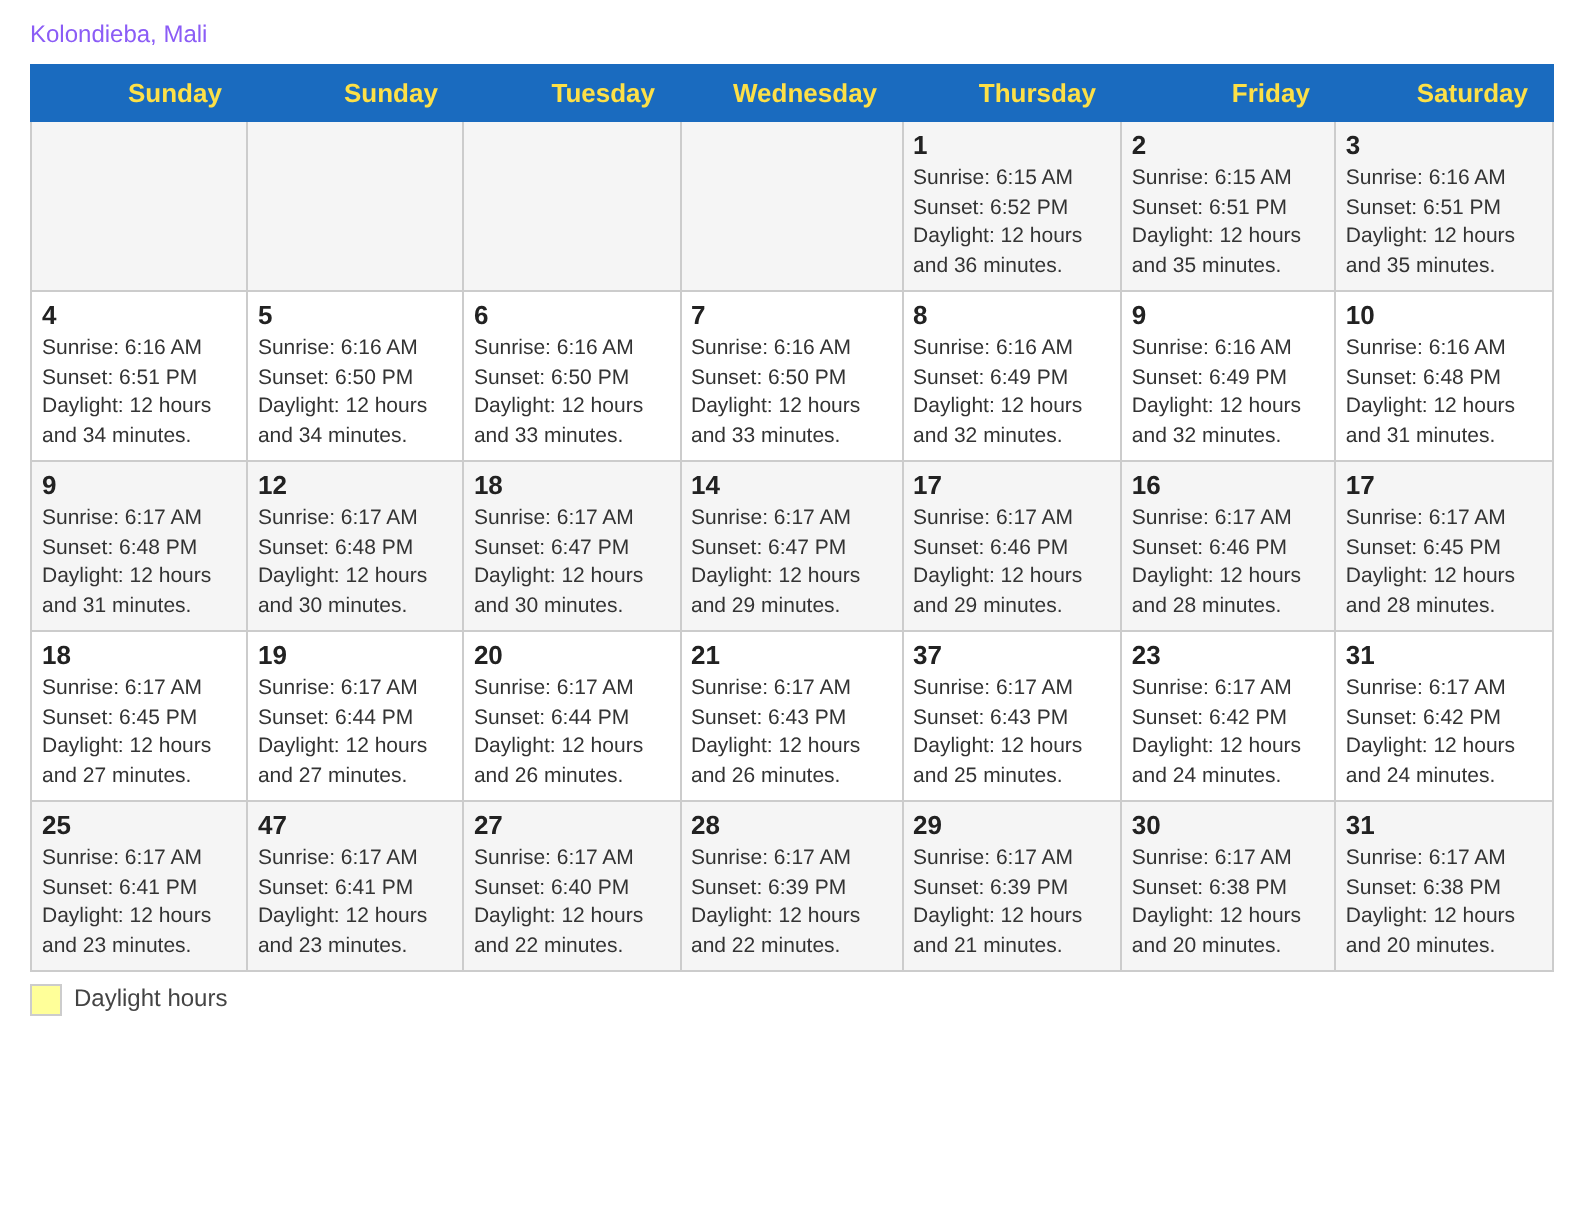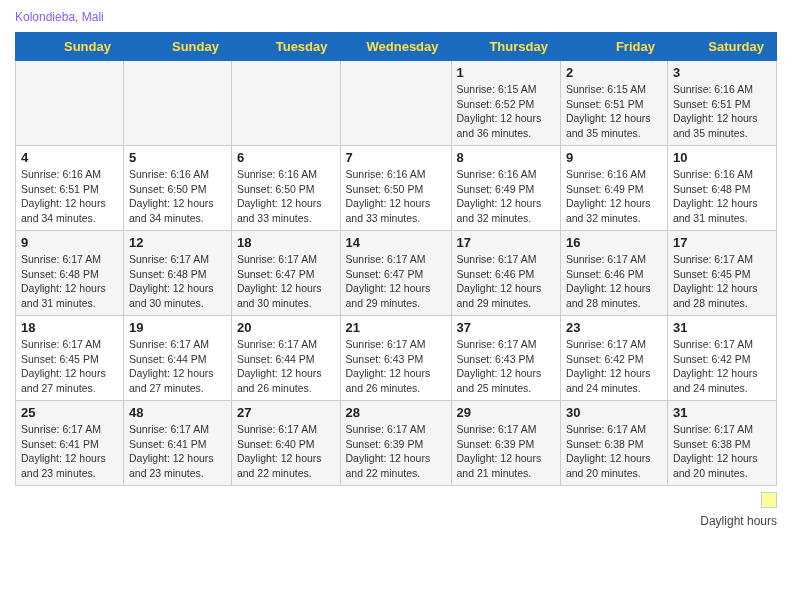--- a/index.html
+++ b/index.html
@@ -83,23 +83,22 @@
     .day-info {
       color: #333;
       line-height: 1.4;
       font-size: 10.5px;
     }
     .legend {
       margin-top: 6px;
       font-size: 12px;
       color: #444;
       display: flex;
-      align-items: flex-end;
+      align-items: flex-start;
       gap: 6px;
-      flex-direction: column;
     }
     .legend-color {
       width: 16px;
       height: 16px;
       background: #ffff99;
       border: 1px solid #ccc;
       display: inline-block;
     }
   </style>
 </head>
@@ -306,21 +305,21 @@
       </tr>
       <tr>
         <td>
           <div class="day-num">25</div>
           <div class="day-info" style="white-space: pre-line;">Sunrise: 6:17 AM
 Sunset: 6:41 PM
 Daylight: 12 hours
 and 23 minutes.</div>
         </td>
         <td>
-          <div class="day-num">48</div>
+          <div class="day-num">47</div>
           <div class="day-info" style="white-space: pre-line;">Sunrise: 6:17 AM
 Sunset: 6:41 PM
 Daylight: 12 hours
 and 23 minutes.</div>
         </td>
         <td>
           <div class="day-num">27</div>
           <div class="day-info" style="white-space: pre-line;">Sunrise: 6:17 AM
 Sunset: 6:40 PM
 Daylight: 12 hours

